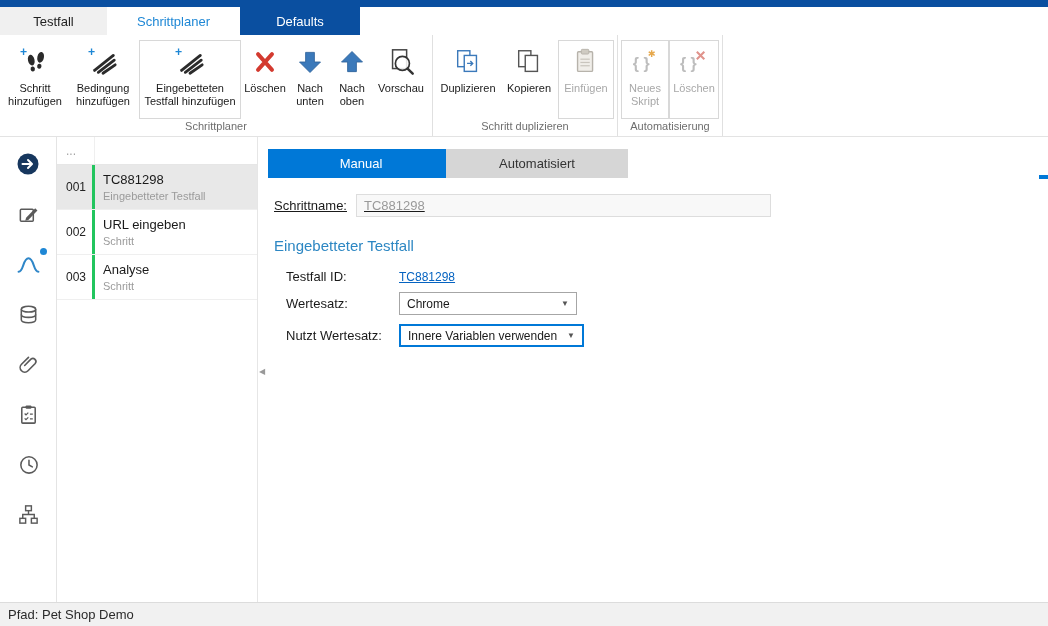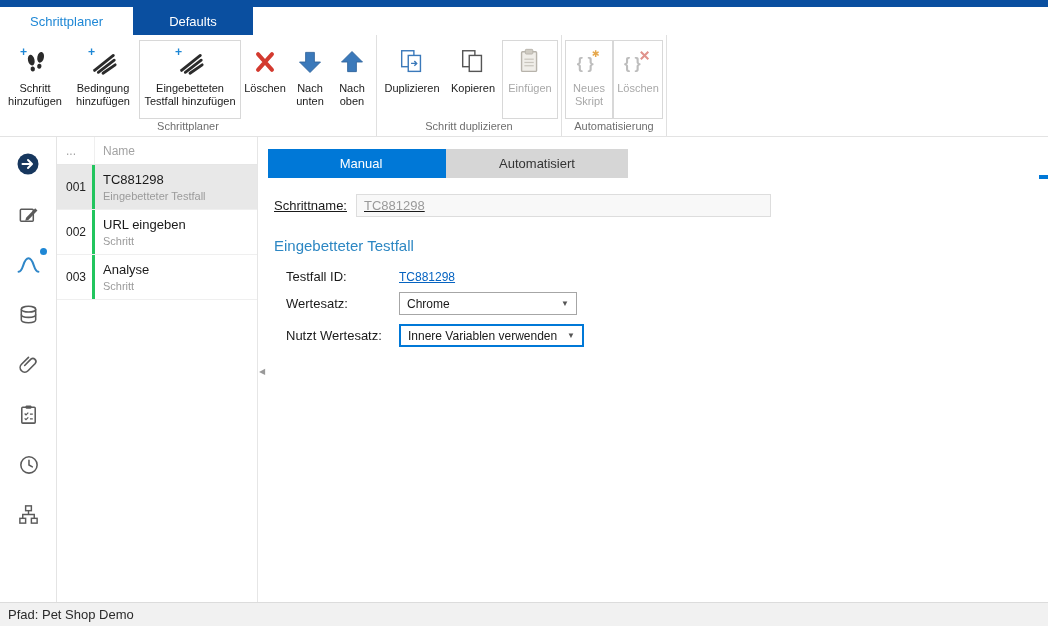--- a/index.html
+++ b/index.html
@@ -73,20 +73,21 @@
 
   .statusbar { height:24px; background:#f1f1f1; border-top:1px solid #dcdcdc; display:flex; align-items:center; padding-left:8px; font-size:13px; color:#2a2a2a; }
   svg { display:block; }
 </style>
 </head>
 <body>
 
 <div class="top-strip"></div>
 
 <div class="tabbar">
+  <div class="tab t0">Testfall</div>
   <div class="tab t1">Schrittplaner</div>
   <div class="tab t2">Defaults</div>
 </div>
 
 <div class="ribbon">
 
   <div class="ribbon-group">
     <div class="ribbon-buttons">
       <div class="ribbon-btn w64">
         <span class="icn">
@@ -145,20 +146,30 @@
         <span class="lbl">Nach unten</span>
       </div>
       <div class="ribbon-btn w42">
         <span class="icn">
           <svg width="28" height="28" viewBox="0 0 32 32">
             <polygon points="16,4 28,16 21,16 21,27 11,27 11,16 4,16" fill="#3b79ba" stroke="#2f639c" stroke-width="1"></polygon>
           </svg>
         </span>
         <span class="lbl">Nach oben</span>
       </div>
+      <div class="ribbon-btn w56">
+        <span class="icn">
+          <svg width="30" height="30" viewBox="0 0 32 32">
+            <rect x="7" y="3" width="15" height="20" fill="#fff" stroke="#444" stroke-width="1.6"></rect>
+            <circle cx="17.5" cy="17.5" r="7.5" fill="#fff" fill-opacity="0.85" stroke="#333" stroke-width="1.8"></circle>
+            <line x1="23" y1="23" x2="28.5" y2="28.5" stroke="#333" stroke-width="2.6" stroke-linecap="round"></line>
+          </svg>
+        </span>
+        <span class="lbl">Vorschau</span>
+      </div>
     </div>
     <div class="group-label">Schrittplaner</div>
   </div>
 
   <div class="ribbon-group">
     <div class="ribbon-buttons">
       <div class="ribbon-btn w64">
         <span class="icn">
           <svg width="30" height="30" viewBox="0 0 32 32">
             <rect x="5" y="4" width="13" height="17" fill="#fff" stroke="#3b79ba" stroke-width="1.5"></rect>
@@ -272,21 +283,20 @@
         <rect x="3" y="16" width="6" height="5" fill="none" stroke="#5a5a5a" stroke-width="1.5"></rect>
         <rect x="15" y="16" width="6" height="5" fill="none" stroke="#5a5a5a" stroke-width="1.5"></rect>
         <path d="M12 8 V12 M6 16 V12 H18 V16" fill="none" stroke="#5a5a5a" stroke-width="1.5"></path>
       </svg>
     </div>
   </div>
 
   <div class="listpanel">
     <div class="list-header">
       <div class="hcell-num">...</div>
-      <div class="hcell-name">Name</div>
     </div>
     <div class="list-row selected">
       <div class="cell-num">001</div>
       <div class="cell-name">
         <span class="row-title">TC881298</span>
         <span class="row-sub">Eingebetteter Testfall</span>
       </div>
     </div>
     <div class="list-row">
       <div class="cell-num">002</div>

